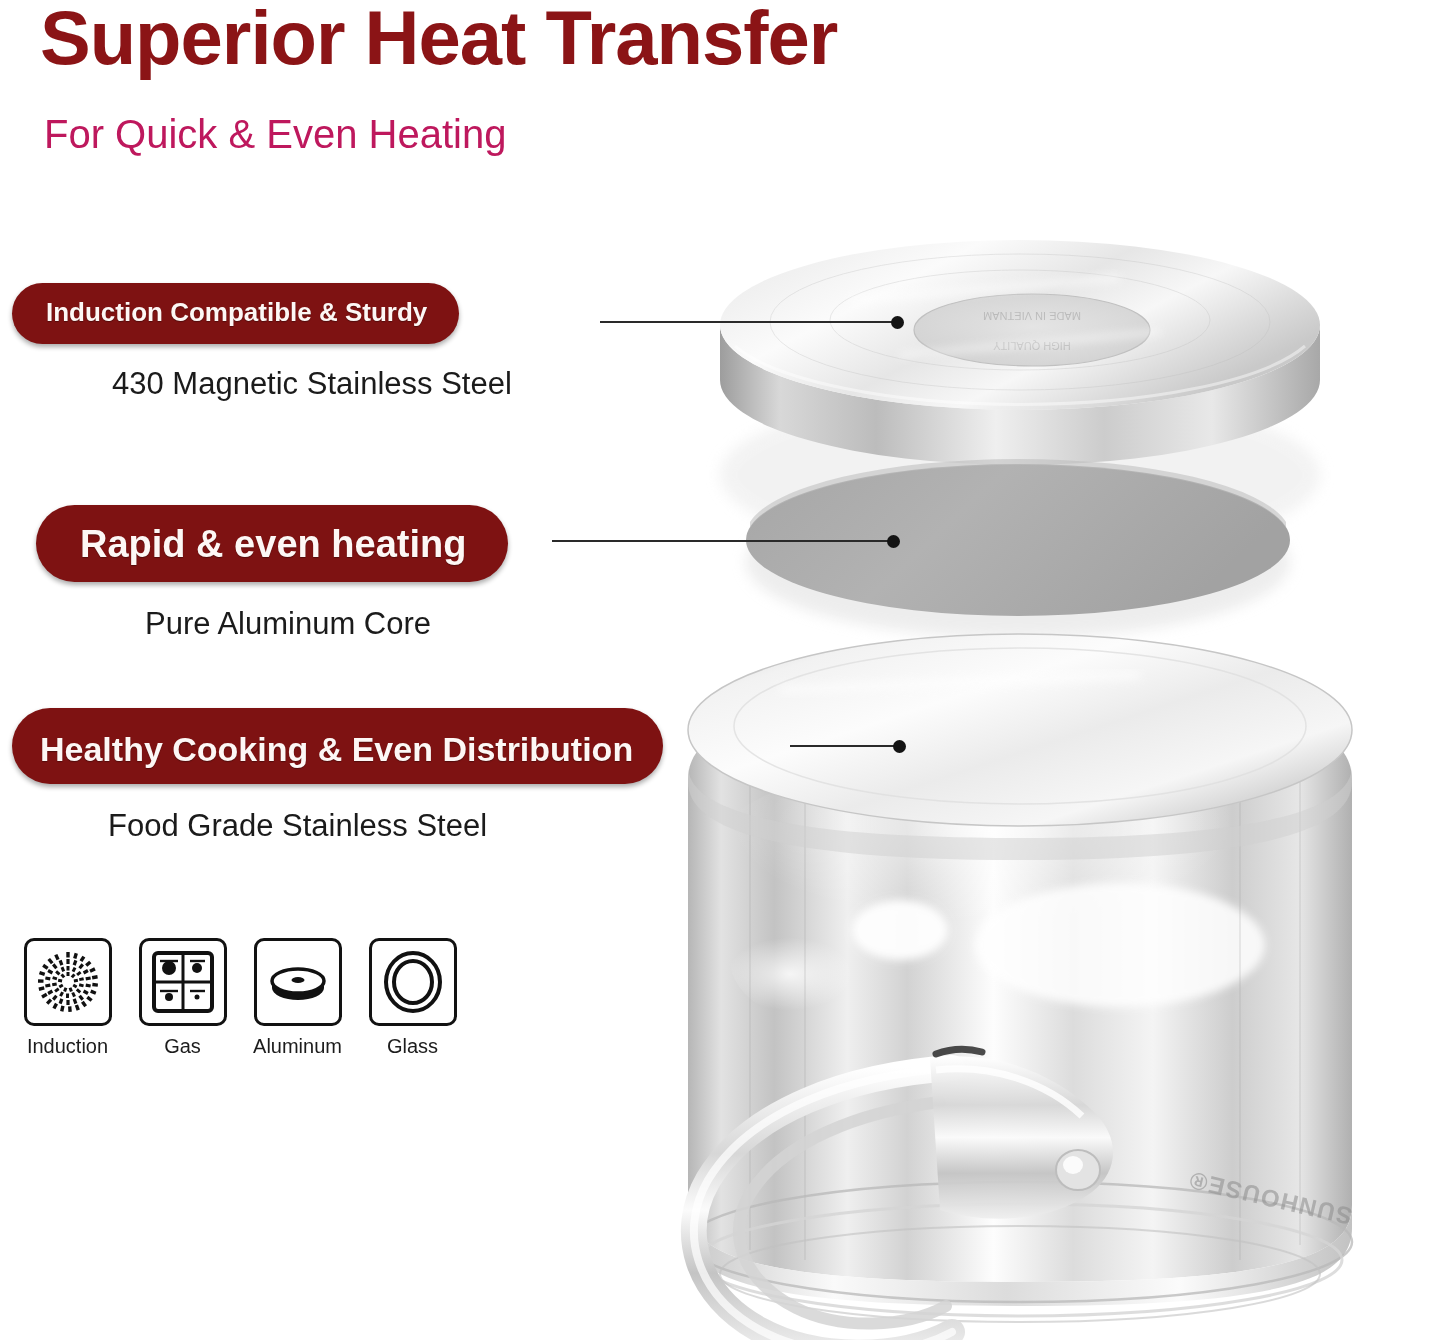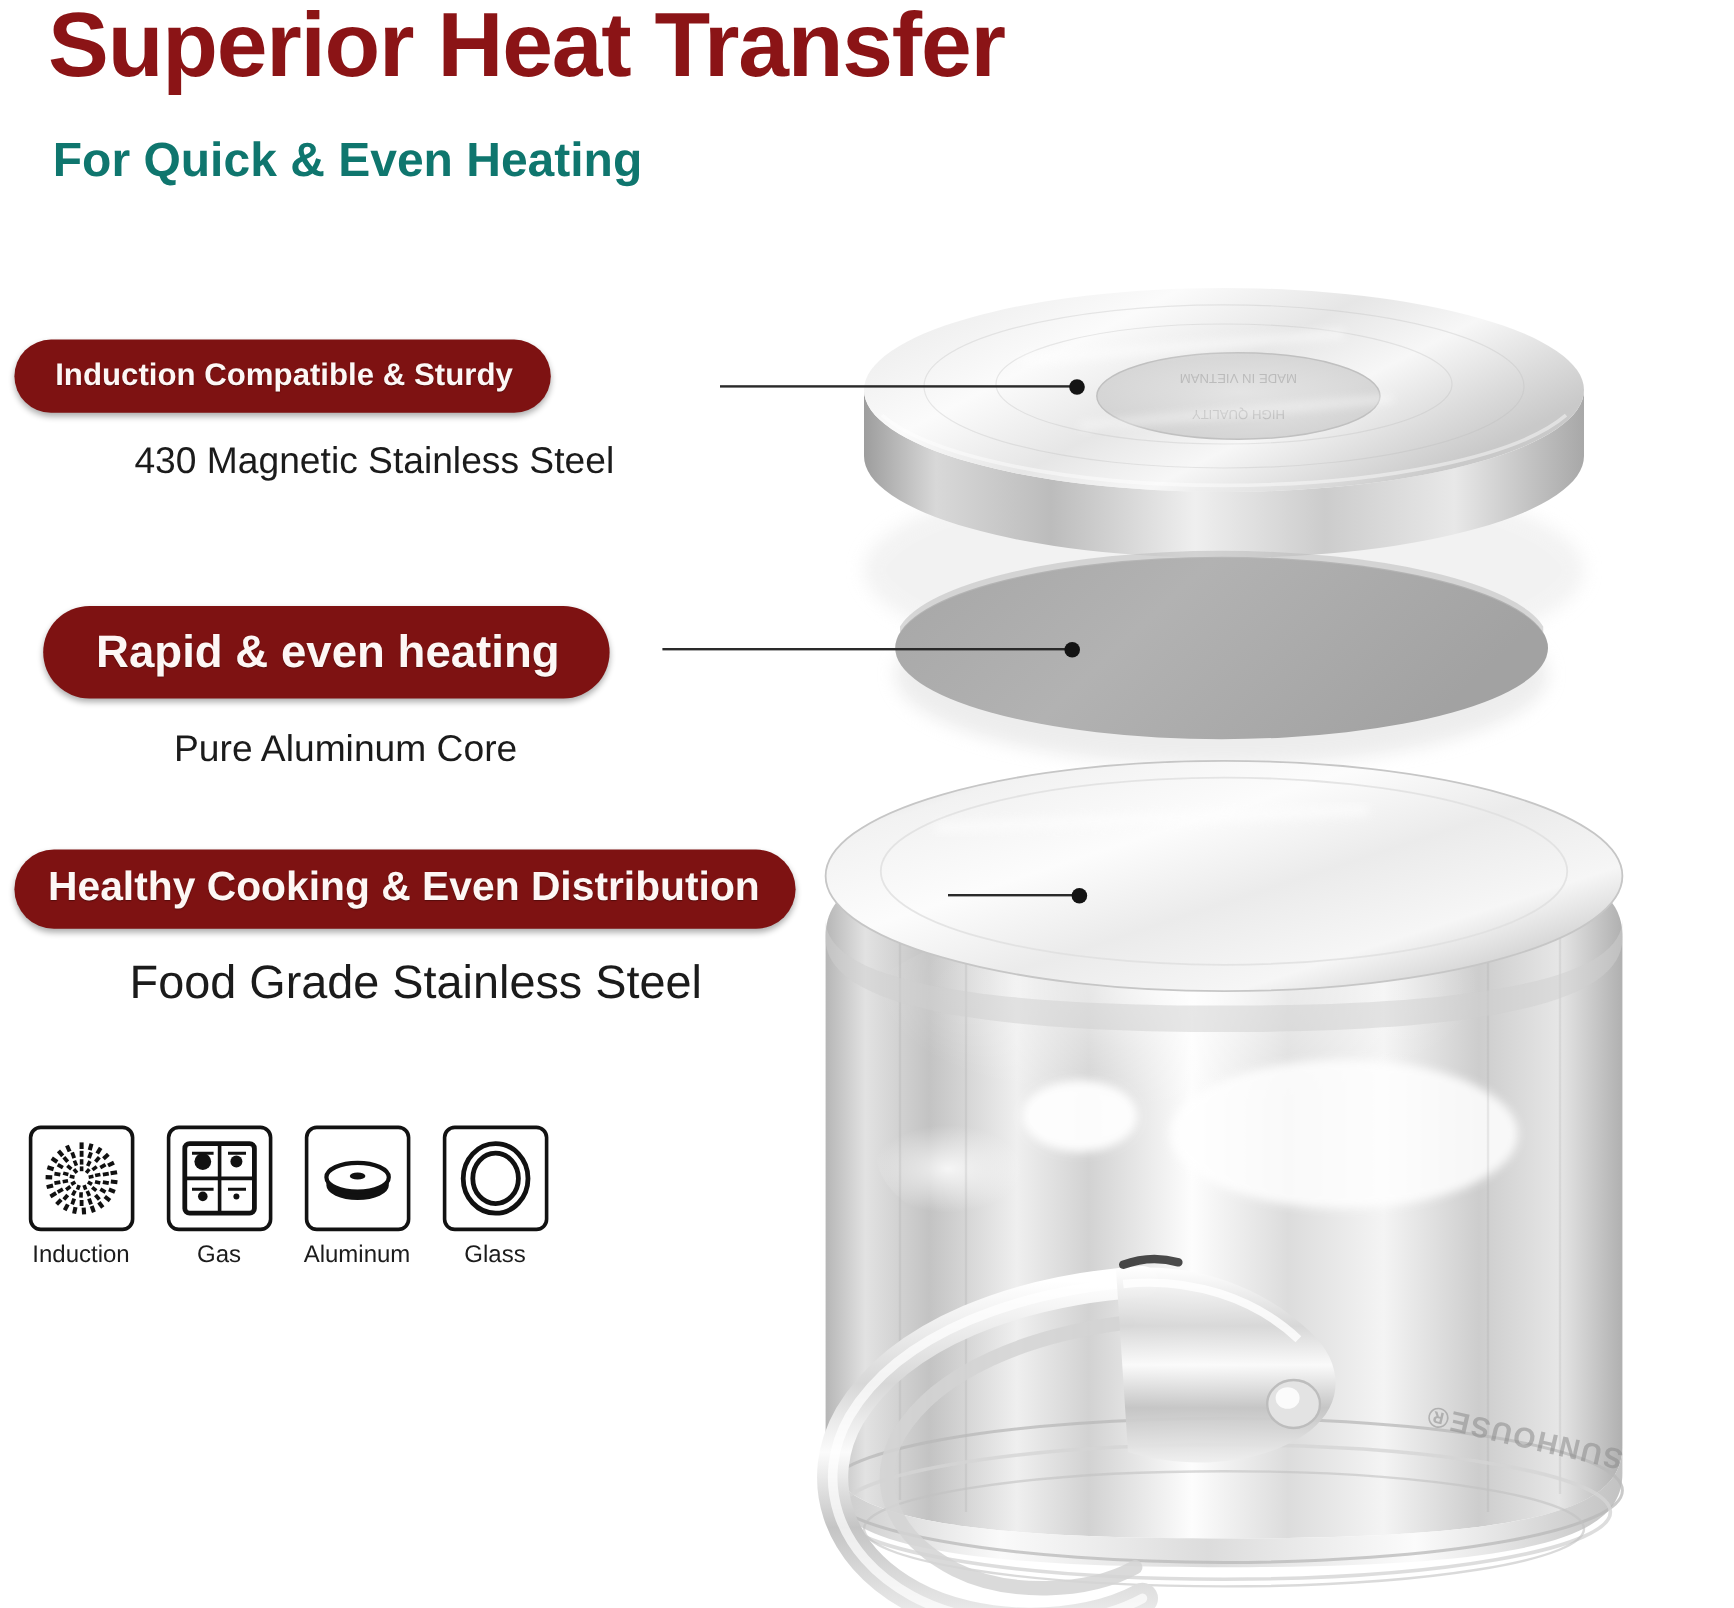--- a/index.html
+++ b/index.html
@@ -11,21 +11,21 @@
   }
 
   
   #page-title{
     position:absolute; left:40px; top:-2px;
     font-size:76px; font-weight:bold; letter-spacing:-1px;
     color:#8B1416; line-height:1.05; white-space:nowrap;
   }
   #page-subtitle{
     position:absolute; left:44px; top:112px;
-    font-size:40px; font-weight:bold; color:#0f766e;
+    font-size:40px; font-weight:normal; color:#be185d;
     line-height:1.1; white-space:nowrap;
   }
 
   
   .feature-block{ position:absolute; left:0; }
   .badge{
     display:inline-block;
     background:#7E1212;
     color:#fdf7f5;
     border-radius:60px;
@@ -44,22 +44,22 @@
   #feature-1 .badge{ margin-left:12px; padding:14px 32px 16px 34px; font-size:26px; }
   #feature-1 .badge-caption{ margin-left:112px; margin-top:22px; font-size:31px; }
 
   
   #feature-2{ top:505px; }
   #feature-2 .badge{ margin-left:36px; padding:18px 42px 16px 44px; font-size:38px; }
   #feature-2 .badge-caption{ margin-left:145px; margin-top:24px; font-size:31px; }
 
   
   #feature-3{ top:708px; }
-  #feature-3 .badge{ margin-left:12px; padding:12px 30px 15px 28px; font-size:34px; }
-  #feature-3 .badge-caption{ margin-left:108px; margin-top:24px; font-size:39px; }
+  #feature-3 .badge{ margin-left:12px; padding:22px 30px 15px 28px; font-size:34px; }
+  #feature-3 .badge-caption{ margin-left:108px; margin-top:24px; font-size:31px; }
 
   
   .leader{ position:absolute; height:2px; background:#2a2a2a; z-index:6; }
   .leader .dot{
     position:absolute; right:-6px; top:-5px;
     width:13px; height:13px; border-radius:50%;
     background:#141414;
   }
   #leader-1{ left:600px; top:321px; width:298px; }
   #leader-2{ left:552px; top:540px; width:342px; }

